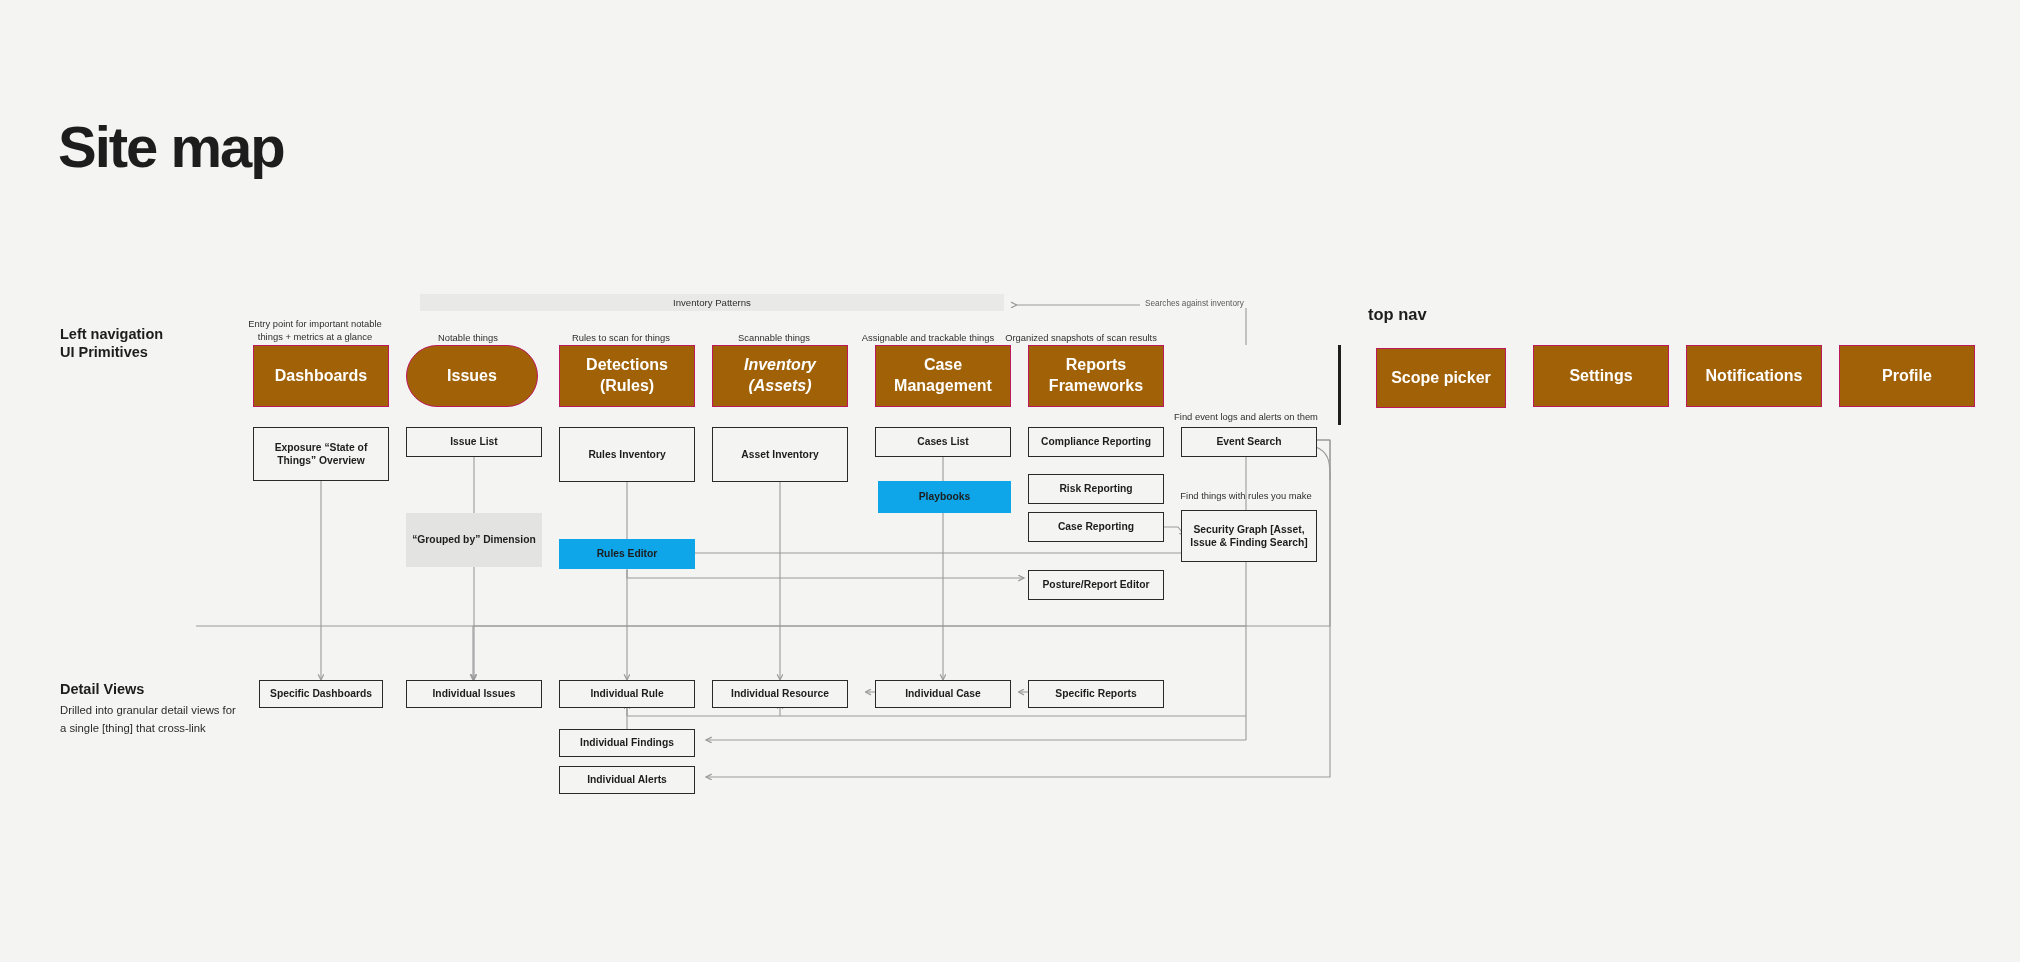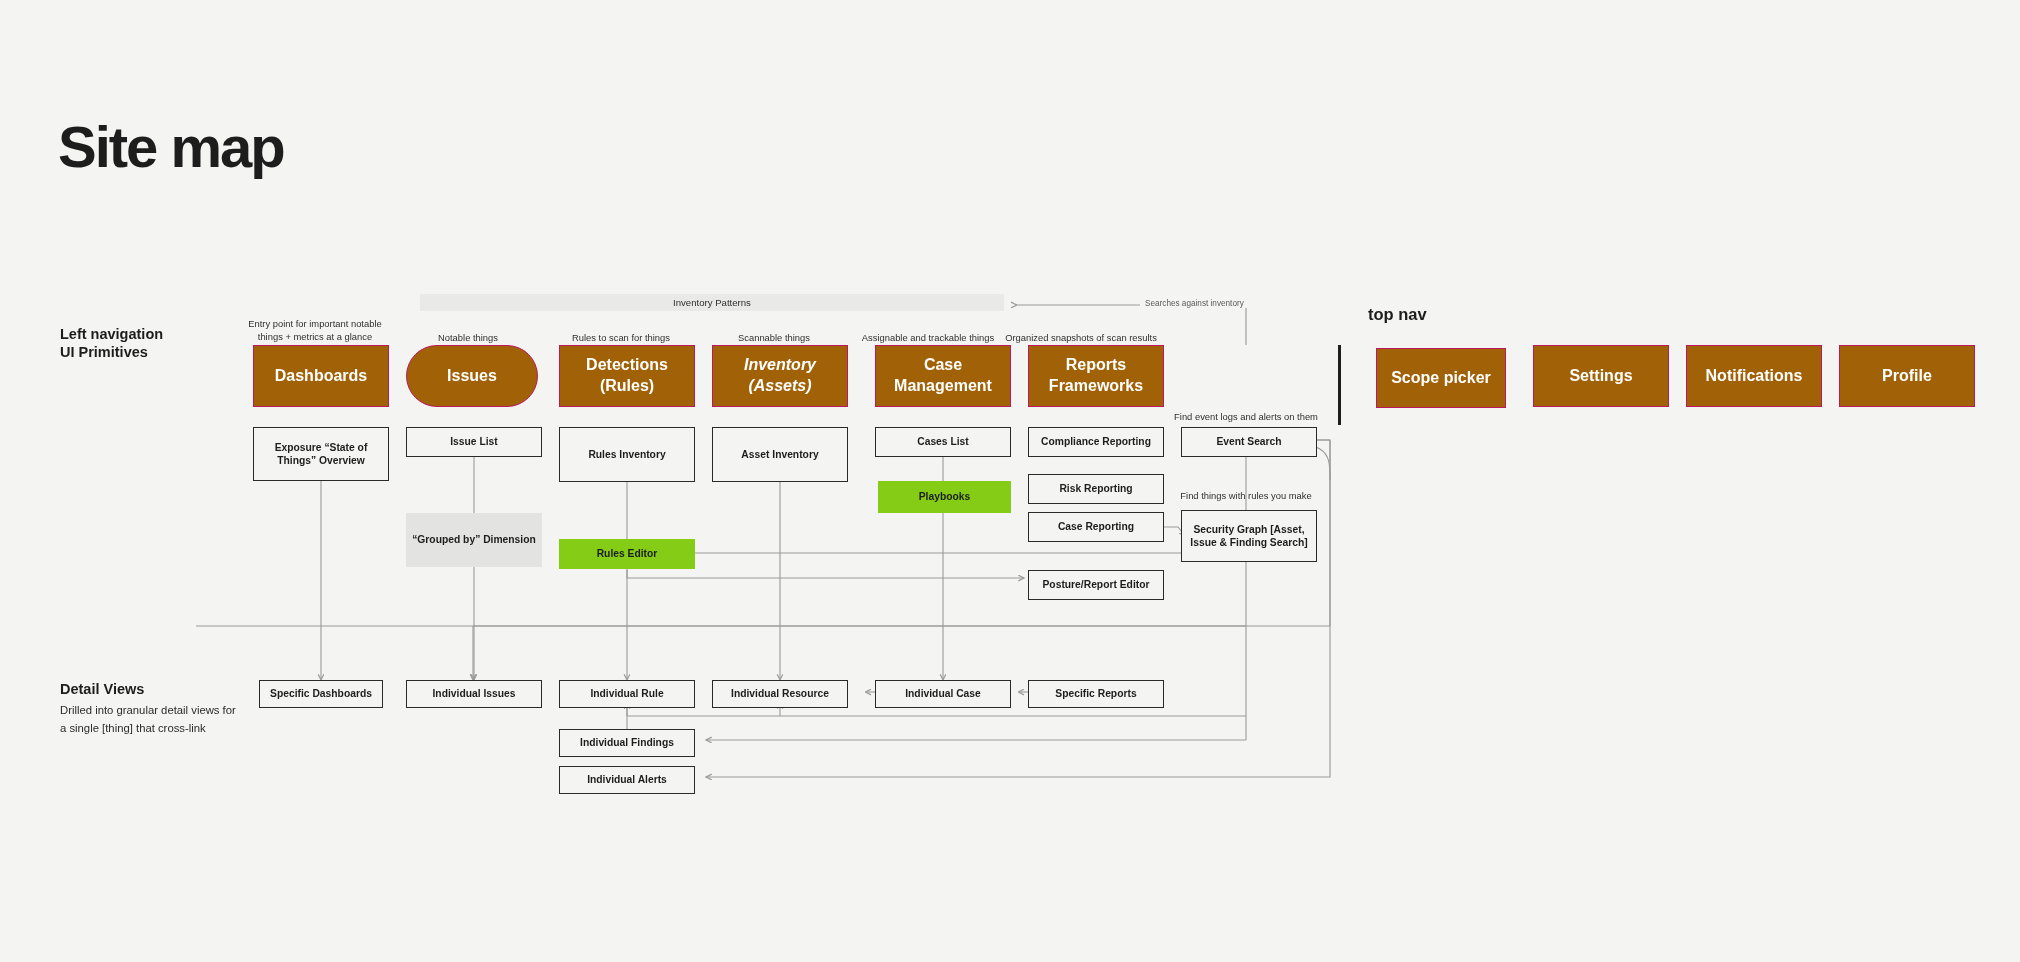--- a/index.html
+++ b/index.html
@@ -46,21 +46,21 @@
     padding:2px 6px;
   }
   .node.dark{
     background:#a16207;color:#ffffff;border:1px solid #be185d;
     font-size:16px;
   }
   .node.outline{
     background:#f4f4f3;color:#1d1d1d;border:1.4px solid #2a2a2a;
   }
   .node.white{
-    background:#84cc16;color:#1d1d1d;border:none;
+    background:#0ea5e9;color:#1d1d1d;border:none;
   }
   .node.gray{
     background:#e3e3e2;color:#1d1d1d;border:none;
   }
 
   
   .caption{
     position:absolute;text-align:center;
     font-size:9.4px;font-weight:400;color:#2f2f2f;line-height:1.35;
   }

